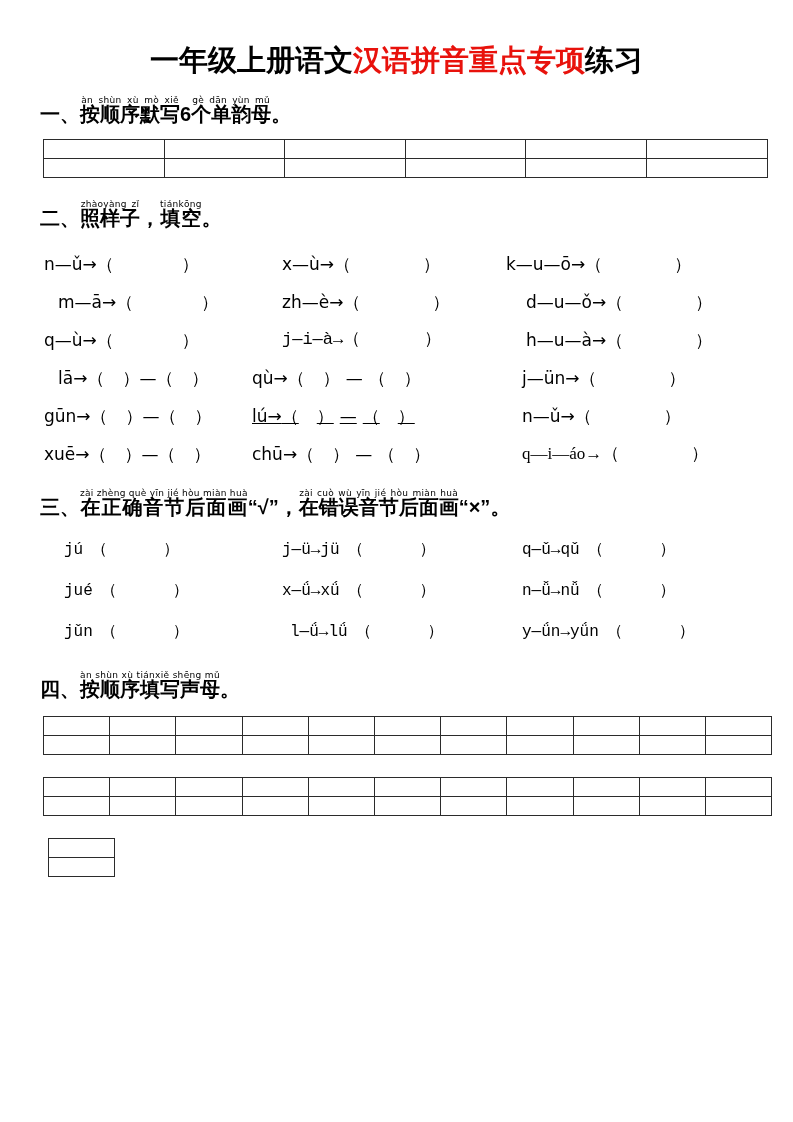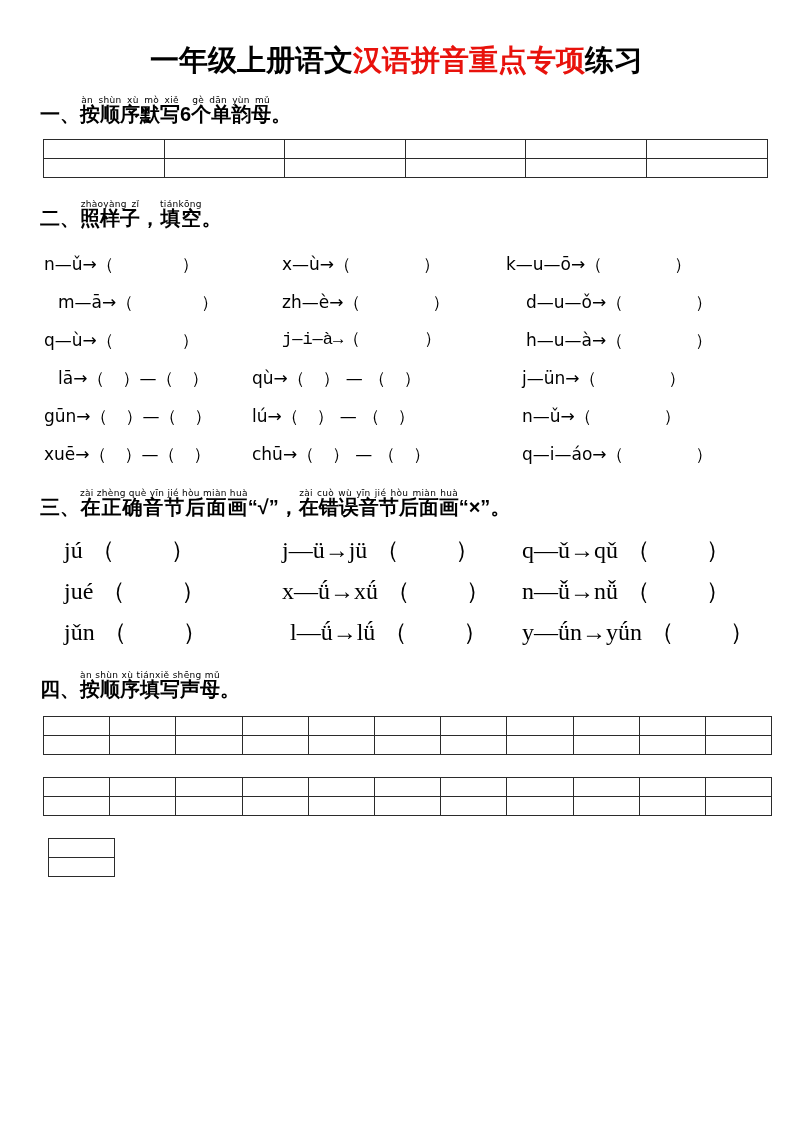--- a/index.html
+++ b/index.html
@@ -108,22 +108,22 @@
   .sec3-block { margin-top: 10px; }
   .sec3-row {
     position: relative;
     height: 41px;
     line-height: 41px;
     white-space: nowrap;
   }
   .sec3-item {
     position: absolute;
     top: 0;
-    font-family: Liberation Serif, serif;
-    font-size: 24px;
+    font-family: Liberation Mono, monospace;
+    font-size: 16px;
     white-space: nowrap;
   }
 </style>
 </head>
 <body>
 
 <div class="page">
 
   <h1 class="title">
     <span class="t-black">一年级上册语文</span><span class="t-red">汉语拼音重点专项</span><span class="t-black">练习</span>
@@ -206,36 +206,36 @@
       </span>
       <span class="ex-item" style="left:488px;">
         <span>j—ün→</span><span class="paren">（</span><span class="ans" style="padding:0 36px;"></span><span class="paren">）</span>
       </span>
     </div>
 
     <div class="ex-row">
       <span class="ex-item" style="left:10px;">
         <span>gūn→</span><span class="paren">（</span><span class="ans" style="padding:0 9px;"></span><span class="paren">）</span><span class="dash">—</span><span class="paren">（</span><span class="ans" style="padding:0 9px;"></span><span class="paren">）</span>
       </span>
-      <span class="ex-item" style="left:218px;">
+      <span class="ex-item" style="left:218px;text-decoration:underline;">
         <span>lú→</span><span class="paren">（</span><span class="ans" style="padding:0 9px;"></span><span class="paren">）</span><span class="dash" style="padding:0 6px;">—</span><span class="paren">（</span><span class="ans" style="padding:0 9px;"></span><span class="paren">）</span>
       </span>
       <span class="ex-item" style="left:488px;">
         <span>n—ǔ→</span><span class="paren">（</span><span class="ans" style="padding:0 36px;"></span><span class="paren">）</span>
       </span>
     </div>
 
     <div class="ex-row">
       <span class="ex-item" style="left:10px;">
         <span>xuē→</span><span class="paren">（</span><span class="ans" style="padding:0 9px;"></span><span class="paren">）</span><span class="dash">—</span><span class="paren">（</span><span class="ans" style="padding:0 9px;"></span><span class="paren">）</span>
       </span>
       <span class="ex-item" style="left:218px;">
         <span>chū→</span><span class="paren">（</span><span class="ans" style="padding:0 9px;"></span><span class="paren">）</span><span class="dash" style="padding:0 6px;">—</span><span class="paren">（</span><span class="ans" style="padding:0 9px;"></span><span class="paren">）</span>
       </span>
-      <span class="ex-item" style="left:488px;">
+      <span class="ex-item" style="left:488px;font-family:Liberation Serif, serif;">
         <span>q—i—áo→</span><span class="paren">（</span><span class="ans" style="padding:0 36px;"></span><span class="paren">）</span>
       </span>
     </div>
 
   </div>
 
   <div class="section-head" style="margin-top:16px;">
     <span class="num">三、</span><span class="head-piece"><ruby><span>在正确音节后面画</span><rt>zài zhèng què yīn jié hòu miàn huà</rt></ruby></span><span class="plain-punct">“√”</span><span class="plain-punct">，</span><span class="head-piece"><ruby><span>在错误音节后面画</span><rt>zài cuò wù yīn jié hòu miàn huà</rt></ruby></span><span class="plain-punct">“×”</span><span class="plain-punct">。</span>
   </div>
 

